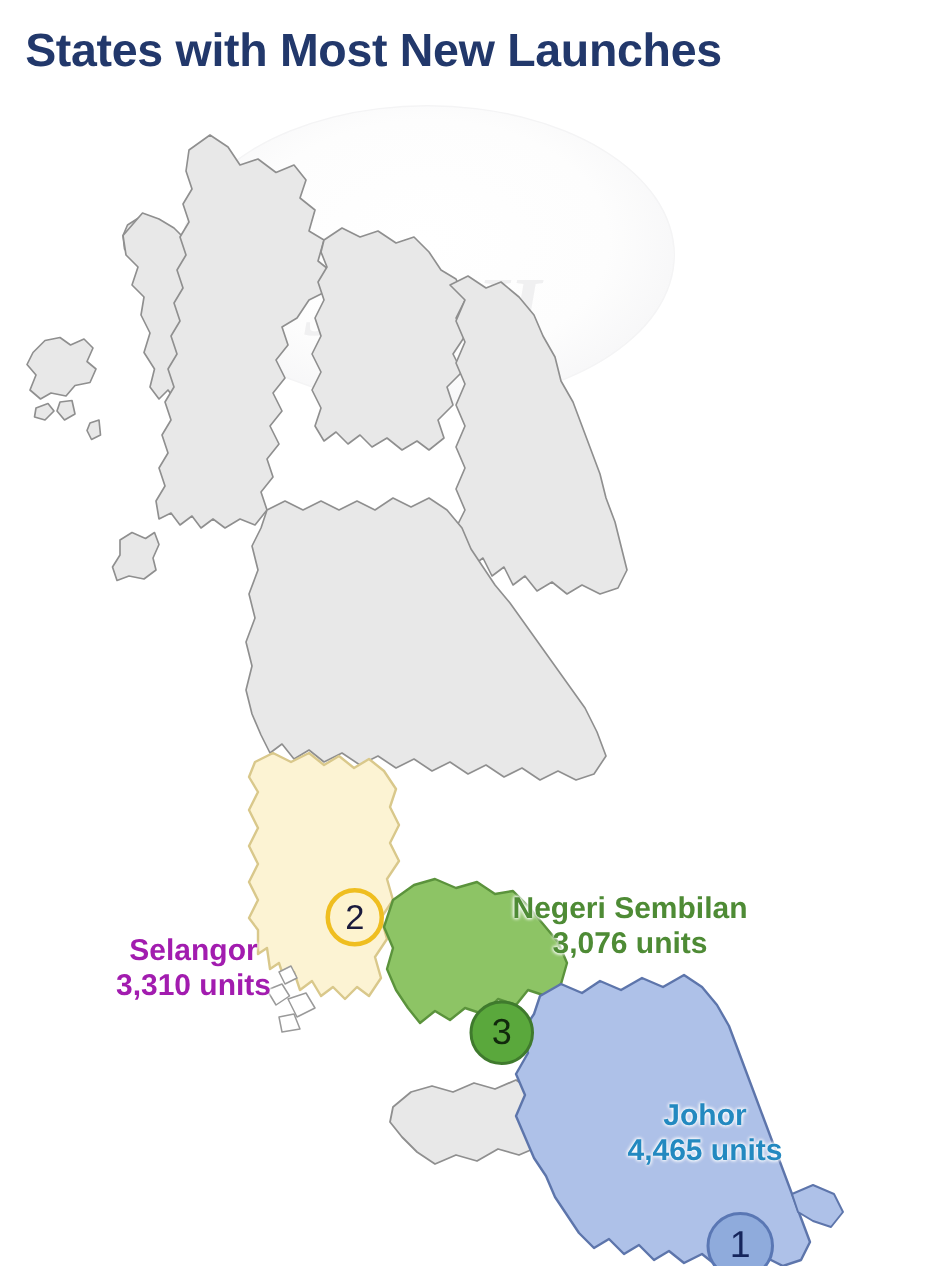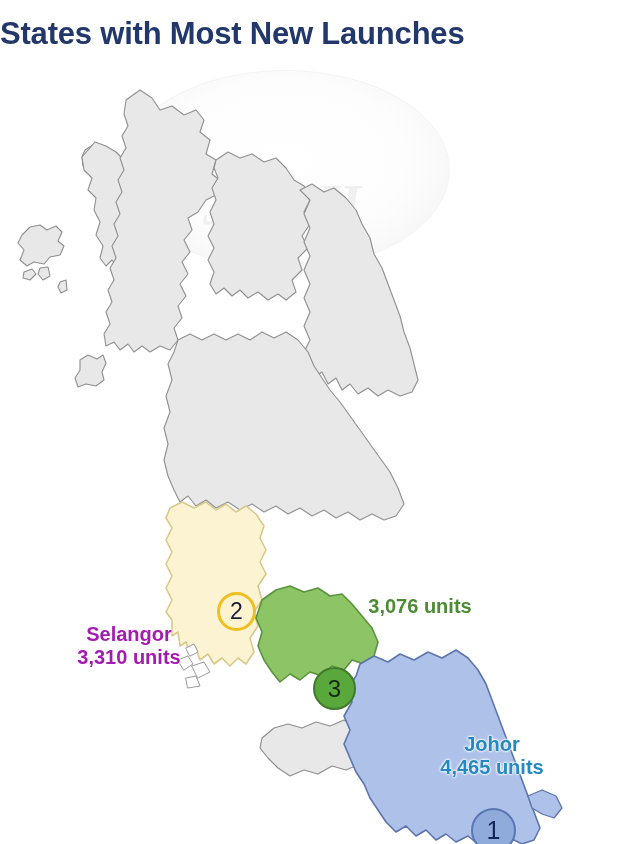--- a/index.html
+++ b/index.html
@@ -22,20 +22,21 @@
     height: 844px;
     background: #ffffff;
   }
 
   
   #title-bar {
     position: absolute;
     left: 0;
     top: 14px;
     width: 498px;
+    text-align: center;
   }
   #page-title {
     display: inline-block;
     font-size: 31px;
     font-weight: bold;
     color: #22386b;
     letter-spacing: -0.2px;
     line-height: 40px;
     white-space: nowrap;
   }
@@ -112,21 +113,21 @@
     width: 230px;
     color: #a21caf;
   }
   #label-negeri-sembilan {
     left: 300px;
     top: 535px;
     width: 240px;
     color: #4e8b35;
   }
   #label-johor {
-    left: 397px;
+    left: 375px;
     top: 673px;
     width: 190px;
     color: #2389c0;
   }
 
   
   .rank-badge {
     position: absolute;
     border-radius: 50%;
     box-sizing: border-box;
@@ -276,20 +277,21 @@
     <div class="rank-badge" id="badge-2">2</div>
 
     <div class="rank-badge" id="badge-3">3</div>
 
     <div class="state-label" id="label-selangor">
       <span class="lbl-name">Selangor</span>
       <span class="lbl-value">3,310 units</span>
     </div>
 
     <div class="state-label" id="label-negeri-sembilan">
+      <span class="lbl-name">Negeri Sembilan</span>
       <span class="lbl-value">3,076 units</span>
     </div>
 
     <div class="state-label" id="label-johor">
       <span class="lbl-name">Johor</span>
       <span class="lbl-value">4,465 units</span>
     </div>
 
   </div>
 </div>

